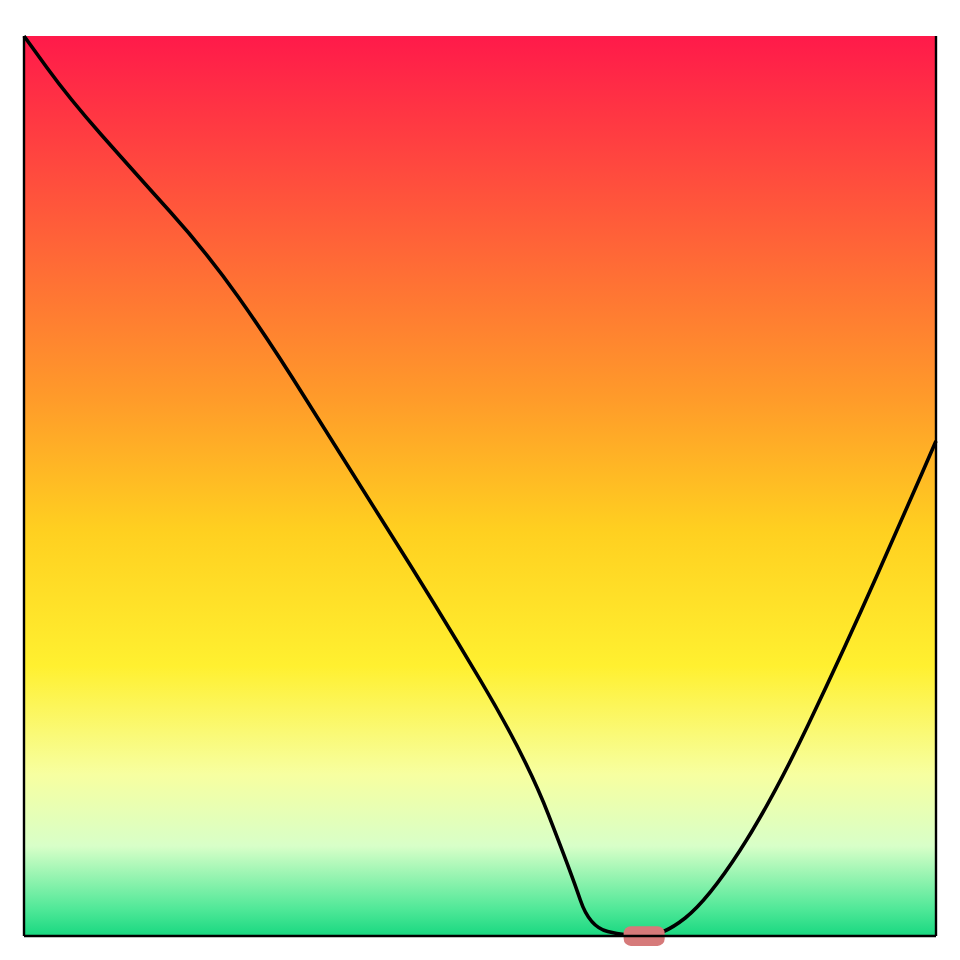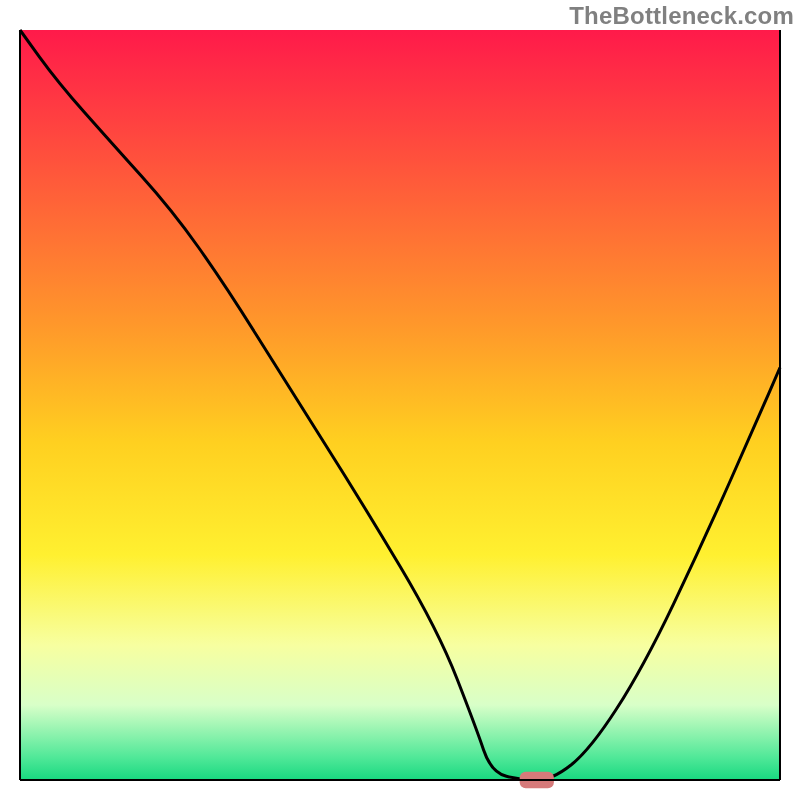--- a/index.html
+++ b/index.html
@@ -29,21 +29,20 @@
   svg.plot {
     position: absolute;
     left: 0;
     top: 0;
   }
 </style>
 </head>
 <body>
 
 <div class="stage">
-  <div class="watermark">TheBottleneck.com</div>
 
   <svg class="plot" width="800" height="800" viewBox="0 0 800 800">
     <defs>
       <linearGradient id="bg-grad" x1="0" y1="0" x2="0" y2="1">
           <stop offset="0.0%" stop-color="#ff1a4a"></stop>
           <stop offset="20.0%" stop-color="#ff5a3a"></stop>
           <stop offset="40.0%" stop-color="#ff9a2a"></stop>
           <stop offset="55.0%" stop-color="#ffd020"></stop>
           <stop offset="70.0%" stop-color="#fff030"></stop>
           <stop offset="82.0%" stop-color="#f7ffa0"></stop>

